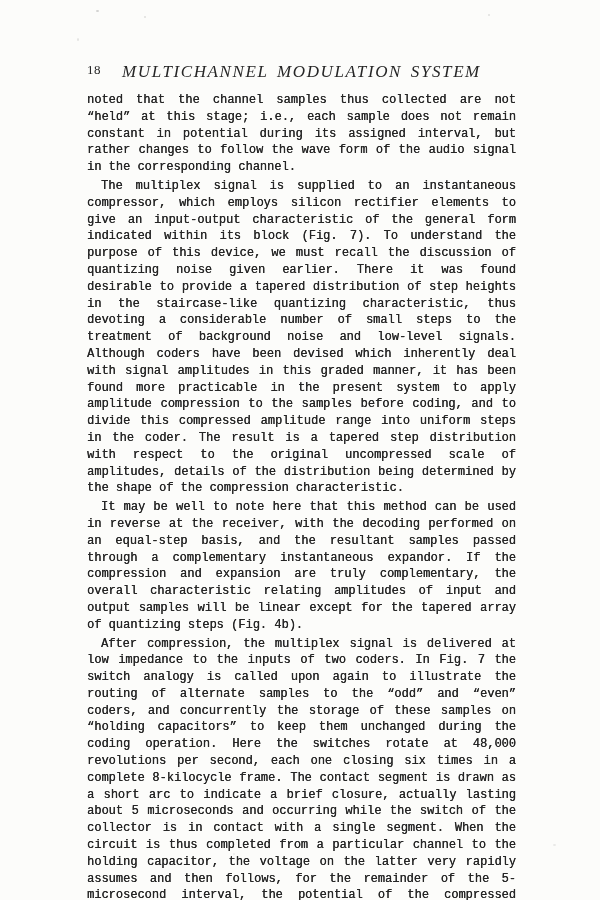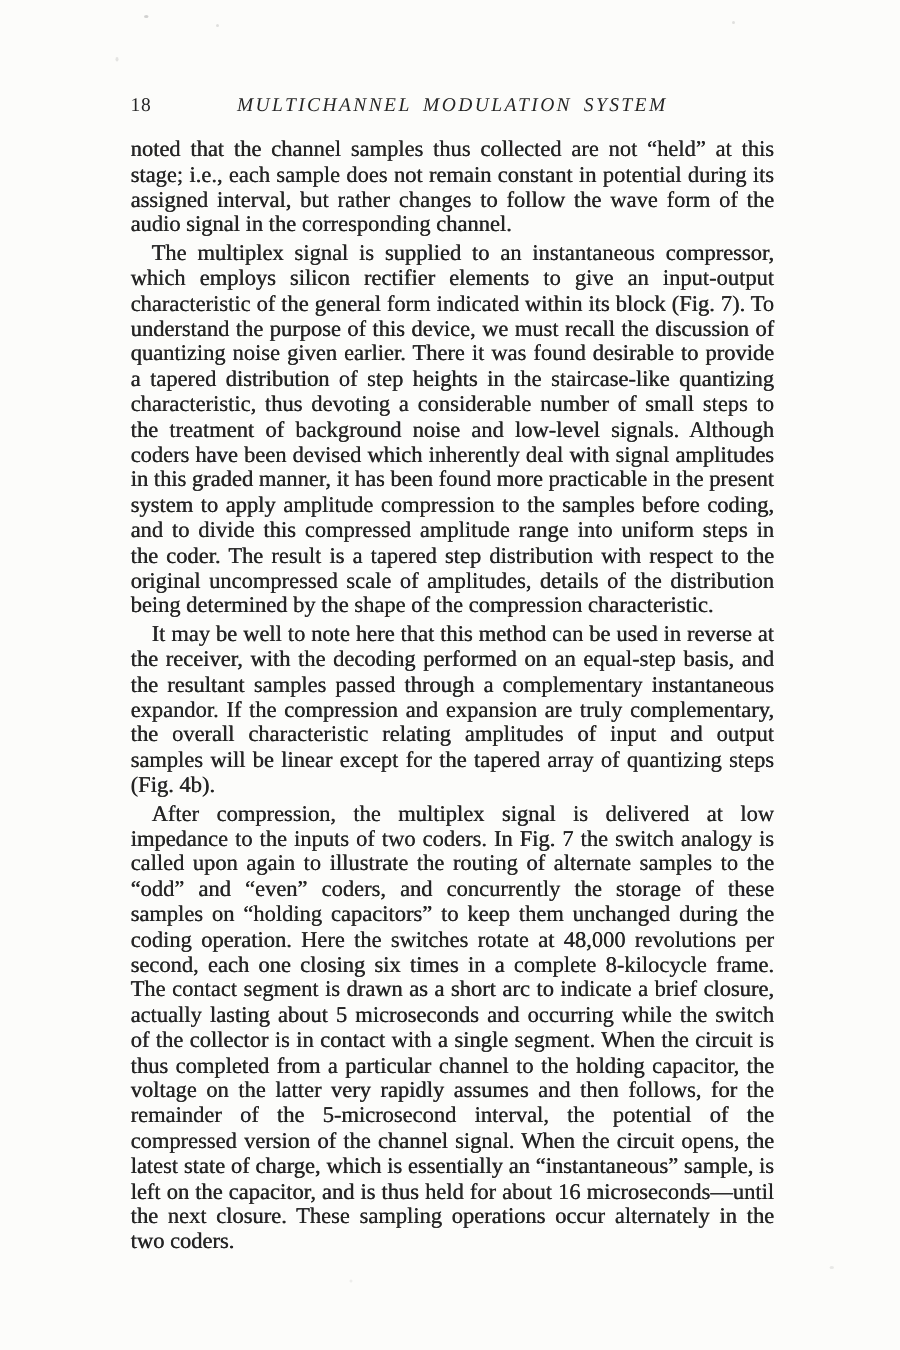--- a/index.html
+++ b/index.html
@@ -37,40 +37,41 @@
     letter-spacing:0.5px;
     color:var(--ink);
   }
   .running-title{
     position:absolute;
     left:0;
     right:0;
     top:0;
     text-align:center;
     font-style:italic;
-    font-size:13px;
+    font-size:17px;
     letter-spacing:1.6px;
     word-spacing:3px;
     color:var(--ink);
   }
   
   .body-text{
     position:absolute;
     top:89px;
     left:84px;
     width:433px;
   }
   .para{
-    font-size:15px;
+    font-size:12px;
     line-height:16.8px;
     text-align:justify;
     text-indent:14px;
     color:var(--ink);
     
     text-shadow:0.25px 0 0 currentColor;
+    font-family:Liberation Mono, monospace;
   }
   .para.no-indent{ text-indent:0; }
   
   .speck{
     position:absolute;
     border-radius:50%;
     background:rgba(60,60,60,0.22);
   }
   .speck.s1{ left:95px;  top:9px;   width:3px; height:2px; }
   .speck.s2{ left:143px; top:15px;  width:2px; height:2px; background:rgba(60,60,60,0.15);}

